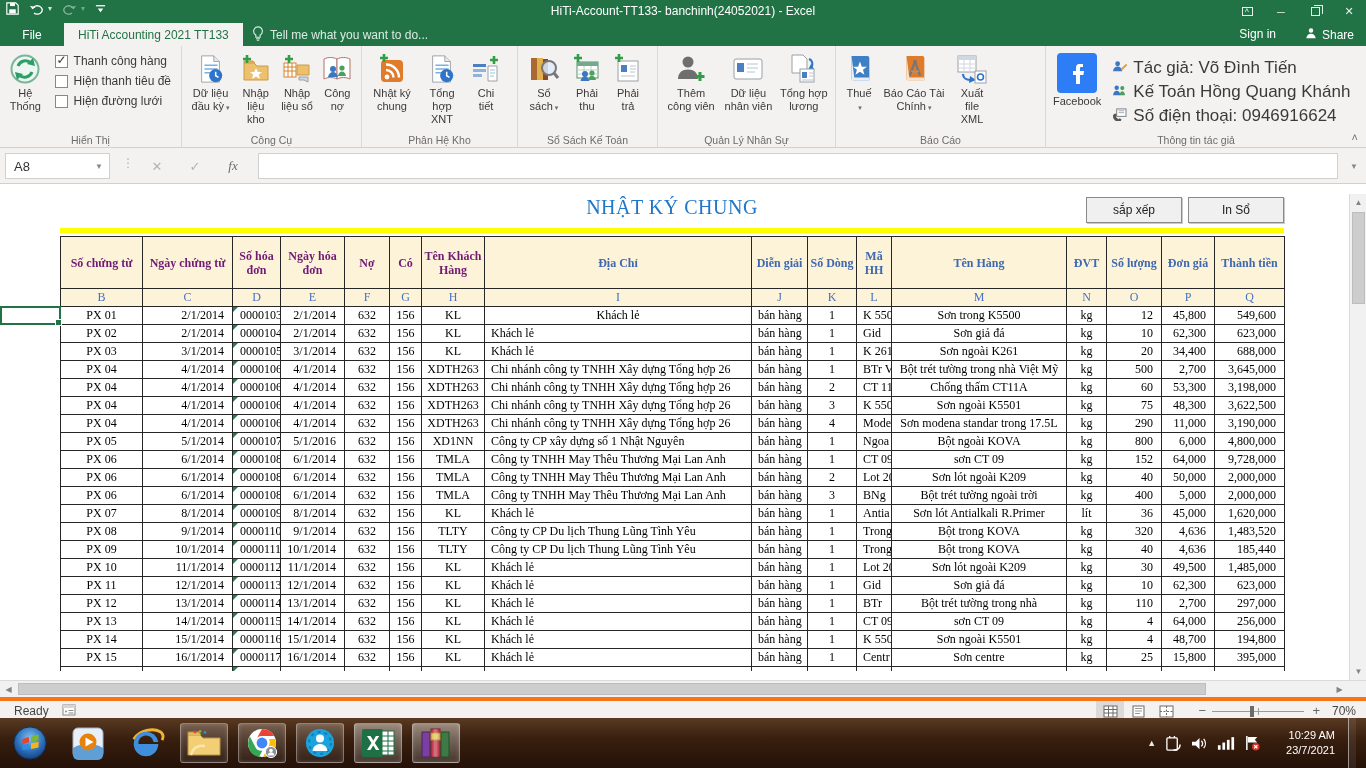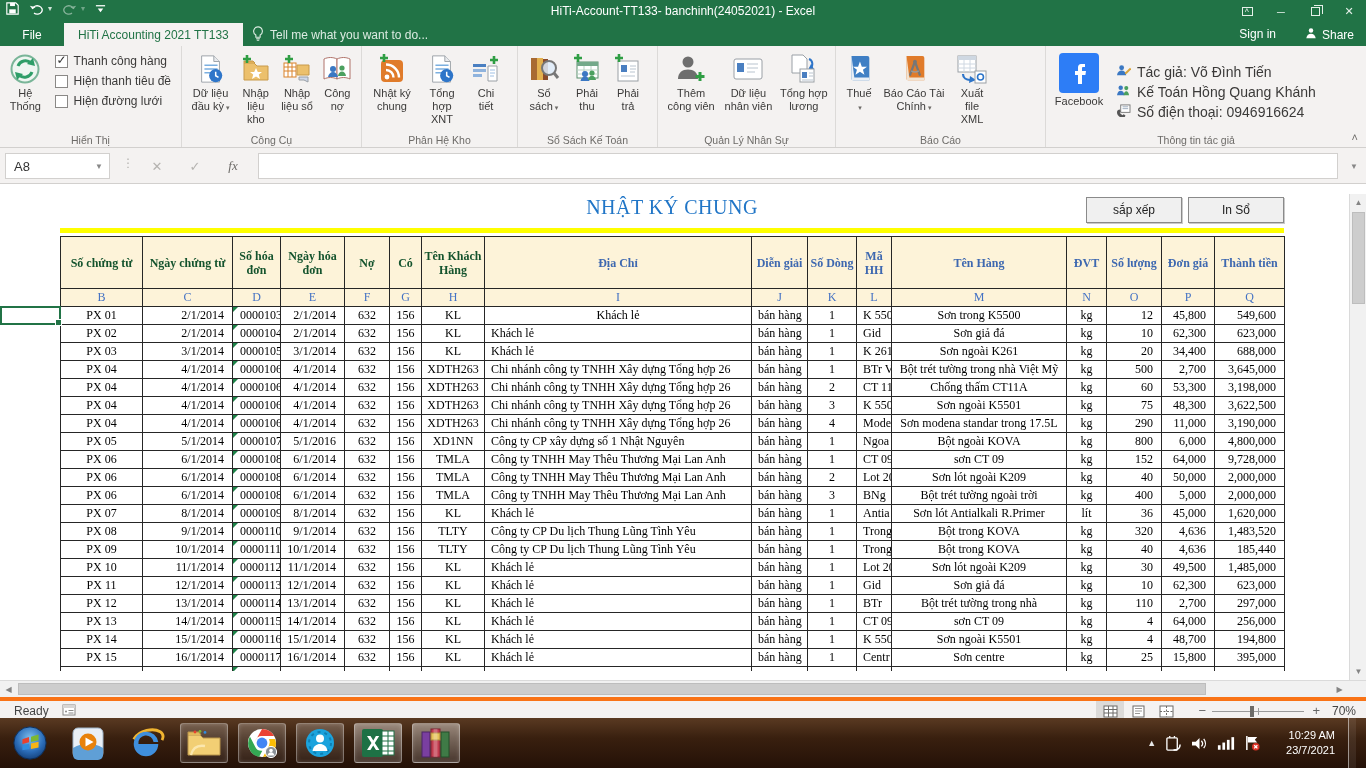--- a/index.html
+++ b/index.html
@@ -35,21 +35,21 @@
   .rbtns { display:flex; height:86px; }
   .rbtn { display:flex; flex-direction:column; align-items:center; padding:2px 3px 0 3px; cursor:default; }
   .rbtn .bicon { height:36px; display:flex; align-items:center; justify-content:center; }
   .rbtn .bl { font-size:11px; line-height:13px; color:#3b3a39; text-align:center; }
   .rbtn .arr { font-size:7px; color:#6d6b68; margin-left:2px; }
   .chk-col { display:flex; flex-direction:column; justify-content:flex-start; gap:6px; padding:5px 6px 0 8px; }
   .cb { display:flex; align-items:center; gap:6px; font-size:12px; color:#3b3a39; white-space:nowrap; }
   .cbbox { width:13px; height:13px; border:1px solid #8a8886; background:#fff; position:relative; flex:0 0 auto; }
   .cbbox.on:before { content:"✓"; position:absolute; left:1px; top:-3px; font-size:12px; color:#333; }
   .author-lines { display:flex; flex-direction:column; justify-content:center; gap:4px; height:86px; padding:0 8px; }
-  .author-line { display:flex; align-items:center; gap:6px; font-size:14px; color:#3b3a39; white-space:nowrap; }
+  .author-line { display:flex; align-items:center; gap:6px; font-size:17px; color:#3b3a39; white-space:nowrap; }
   .ribbon-collapse { position:absolute; right:8px; bottom:4px; color:#6d6b68; font-size:11px; }
 
   
   .fbar { position:absolute; left:0; top:148px; width:1366px; height:36px; background:#f4f2f1; border-bottom:1px solid #d2d0ce; }
   .namebox { position:absolute; left:5px; top:5px; width:105px; height:26px; background:#fff; border:1px solid #d2d0ce; font-size:13px; color:#333; display:flex; align-items:center; padding-left:8px; }
   .namebox .nb-arr { position:absolute; right:6px; font-size:8px; color:#888; }
   .fb-dots { position:absolute; left:122px; top:8px; color:#b5b3b0; font-size:12px; }
   .fb-btns { position:absolute; left:138px; top:5px; display:flex; height:26px; align-items:center; gap:0; }
   .fb-btn { width:38px; text-align:center; color:#b5b3b0; font-size:13px; }
   .fb-btn.fx { color:#6d6b68; font-style:italic; font-family:"Liberation Serif",serif; }
@@ -60,21 +60,21 @@
   .sheet { position:absolute; left:0; top:184px; width:1366px; height:496px; background:#fff; overflow:hidden; }
   .sheet-title { position:absolute; left:60px; top:12px; width:1224px; text-align:center; font-family:"Liberation Serif","DejaVu Serif",serif; font-size:20px; color:#2176c7; letter-spacing:.5px; }
   .sheet-btn { position:absolute; top:13px; height:26px; width:96px; background:#f0f0f0; border:1px solid #8a8a8a; box-shadow:1px 1px 0 #c9c9c9; font-size:12px; color:#222; display:flex; align-items:center; justify-content:center; }
   .btn-sort { left:1086px; }
   .btn-print { left:1188px; }
   .yellowband { position:absolute; left:60px; top:44px; width:1224px; height:5px; background:#ffff00; }
 
   table.grid { position:absolute; left:60px; top:52px; width:1224px; border-collapse:collapse; table-layout:fixed; font-family:"Liberation Serif","DejaVu Serif",serif; }
   .grid th, .grid td { border:1px solid #262626; overflow:hidden; white-space:nowrap; position:relative; }
   .grid thead tr.hnames th { height:52px; background:#fdf3d9; font-size:12px; font-weight:bold; white-space:normal; line-height:14px; vertical-align:middle; padding:1px 2px; }
-  .grid thead th.orange { color:#14532d; }
+  .grid thead th.orange { color:#701a75; }
   .grid thead th.blue { color:#3e68b0; }
   .grid thead tr.hletters th { height:18px; background:#fdf3d9; font-size:12px; font-weight:normal; color:#4472c4; }
   .grid tbody td { height:18px; font-size:12px; color:#000; padding:0; }
   .grid td.a-left { text-align:left; padding-left:6px; }
   .grid td.a-center { text-align:center; }
   .grid td.a-right { text-align:right; padding-right:8px; }
   .grid td.c2 { padding-left:7px; }
   .grid tr.partial td { height:4px; border-bottom:none; }
   .tri { position:absolute; left:0; top:0; width:0; height:0; border-top:5px solid #1d8348; border-right:5px solid transparent; }
   .sel { position:absolute; left:0px; top:122px; width:61px; height:19px; border:2px solid #217346; background:#fff; }

